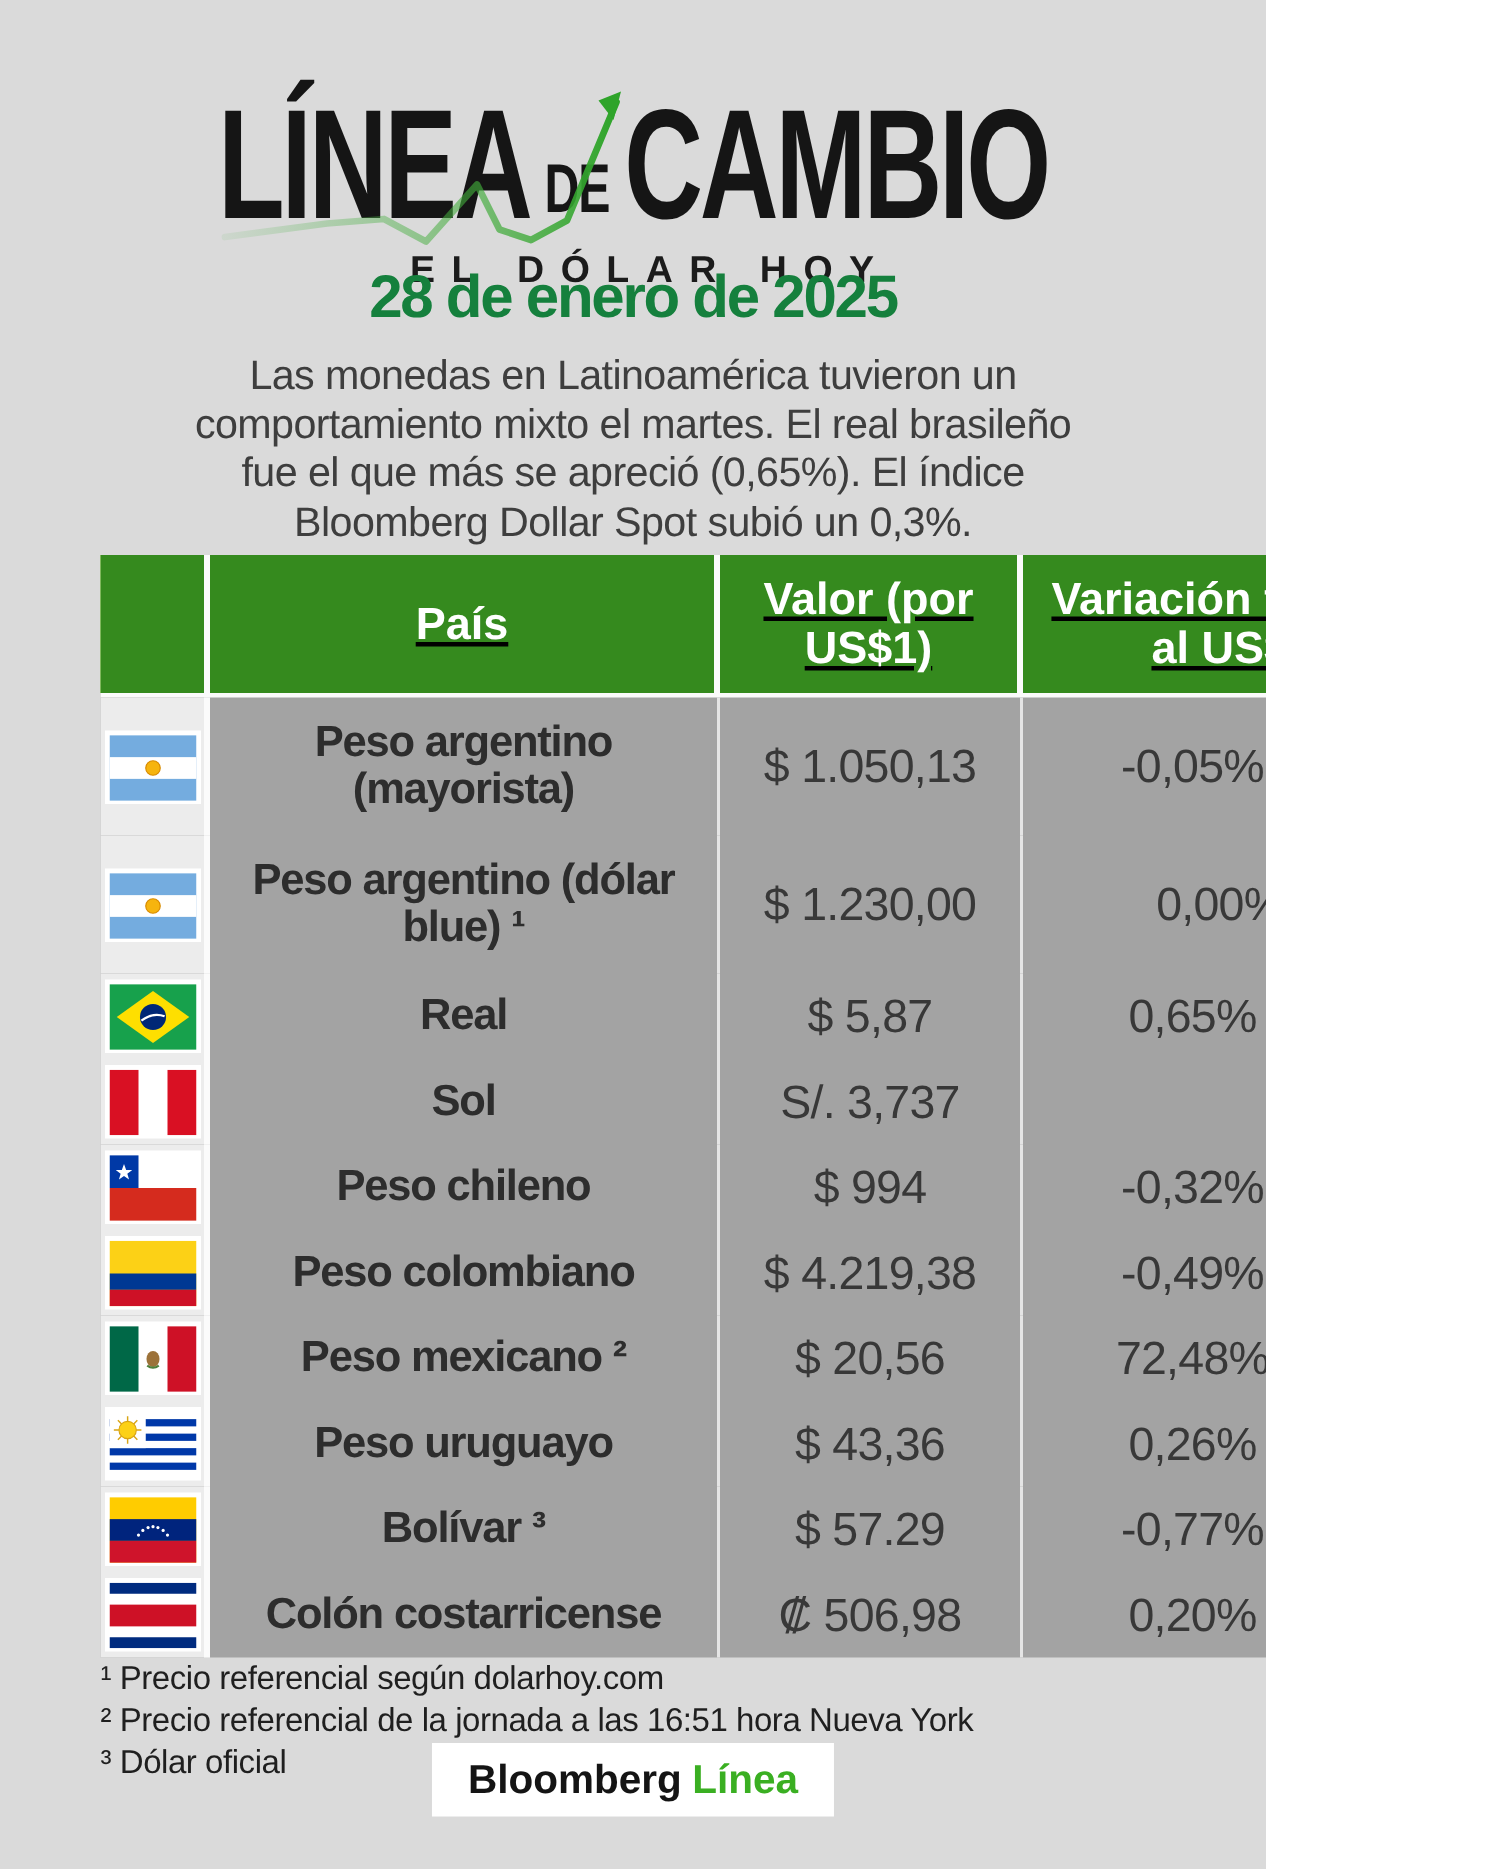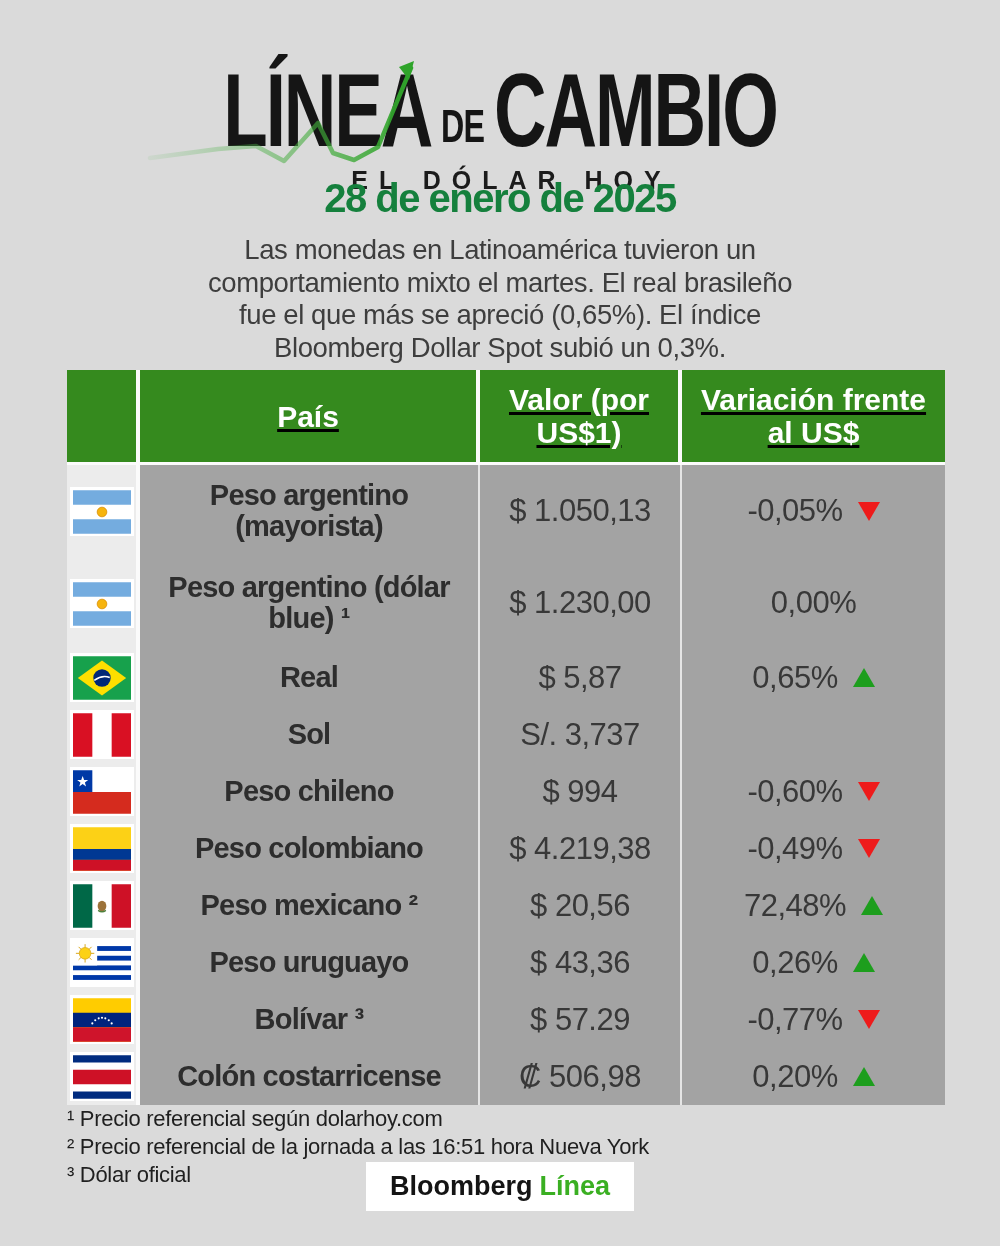--- a/index.html
+++ b/index.html
@@ -1,17 +1,17 @@
 <!DOCTYPE html>
 <html><head>
 <meta charset="utf-8">
 <style>
   html,body{margin:0;padding:0;}
   .page{
-    position:relative; width:1000px; height:1246px; overflow:hidden;
+    position:relative; width:844px; height:1246px; overflow:hidden;
     background:#dadada;
     font-family:"Liberation Sans", sans-serif;
     -webkit-font-smoothing:antialiased;
   }
   
   .logo{position:absolute; top:58px; left:0; width:100%; text-align:center; z-index:1;}
   .logo-row{
     display:flex; justify-content:center; align-items:baseline; gap:14px;
     transform:scaleX(0.70); transform-origin:50% 50%;
     color:#151515; font-weight:bold; line-height:1; white-space:nowrap;
@@ -180,21 +180,21 @@
             <span class="flag"><svg width="58" height="44" viewBox="0 0 60 45">
                 <rect width="60" height="45" fill="#fff"></rect>
                 <rect y="22.5" width="60" height="22.5" fill="#d52b1e"></rect>
                 <rect width="20" height="22.5" fill="#0039a6"></rect>
                 <polygon points="10,6 11.5,10 15.7,10 12.3,12.6 13.5,16.7 10,14.2 6.5,16.7 7.7,12.6 4.3,10 8.5,10" fill="#fff"></polygon>
               </svg></span>
           </div>
           <div class="cell country">Peso chileno</div>
           <div class="cell value">$ 994</div>
           <div class="cell change">
-            <span>-0,60%</span>
+            <span>-0,32%</span>
             <span class="tri down"></span>
           </div>
         </div>
         <div class="trow">
           <div class="cell flagcell">
             <span class="flag"><svg width="58" height="44" viewBox="0 0 60 45">
                 <rect width="60" height="45" fill="#fcd116"></rect>
                 <rect y="22.5" width="60" height="11.25" fill="#003893"></rect>
                 <rect y="33.75" width="60" height="11.25" fill="#ce1126"></rect>
               </svg></span>

